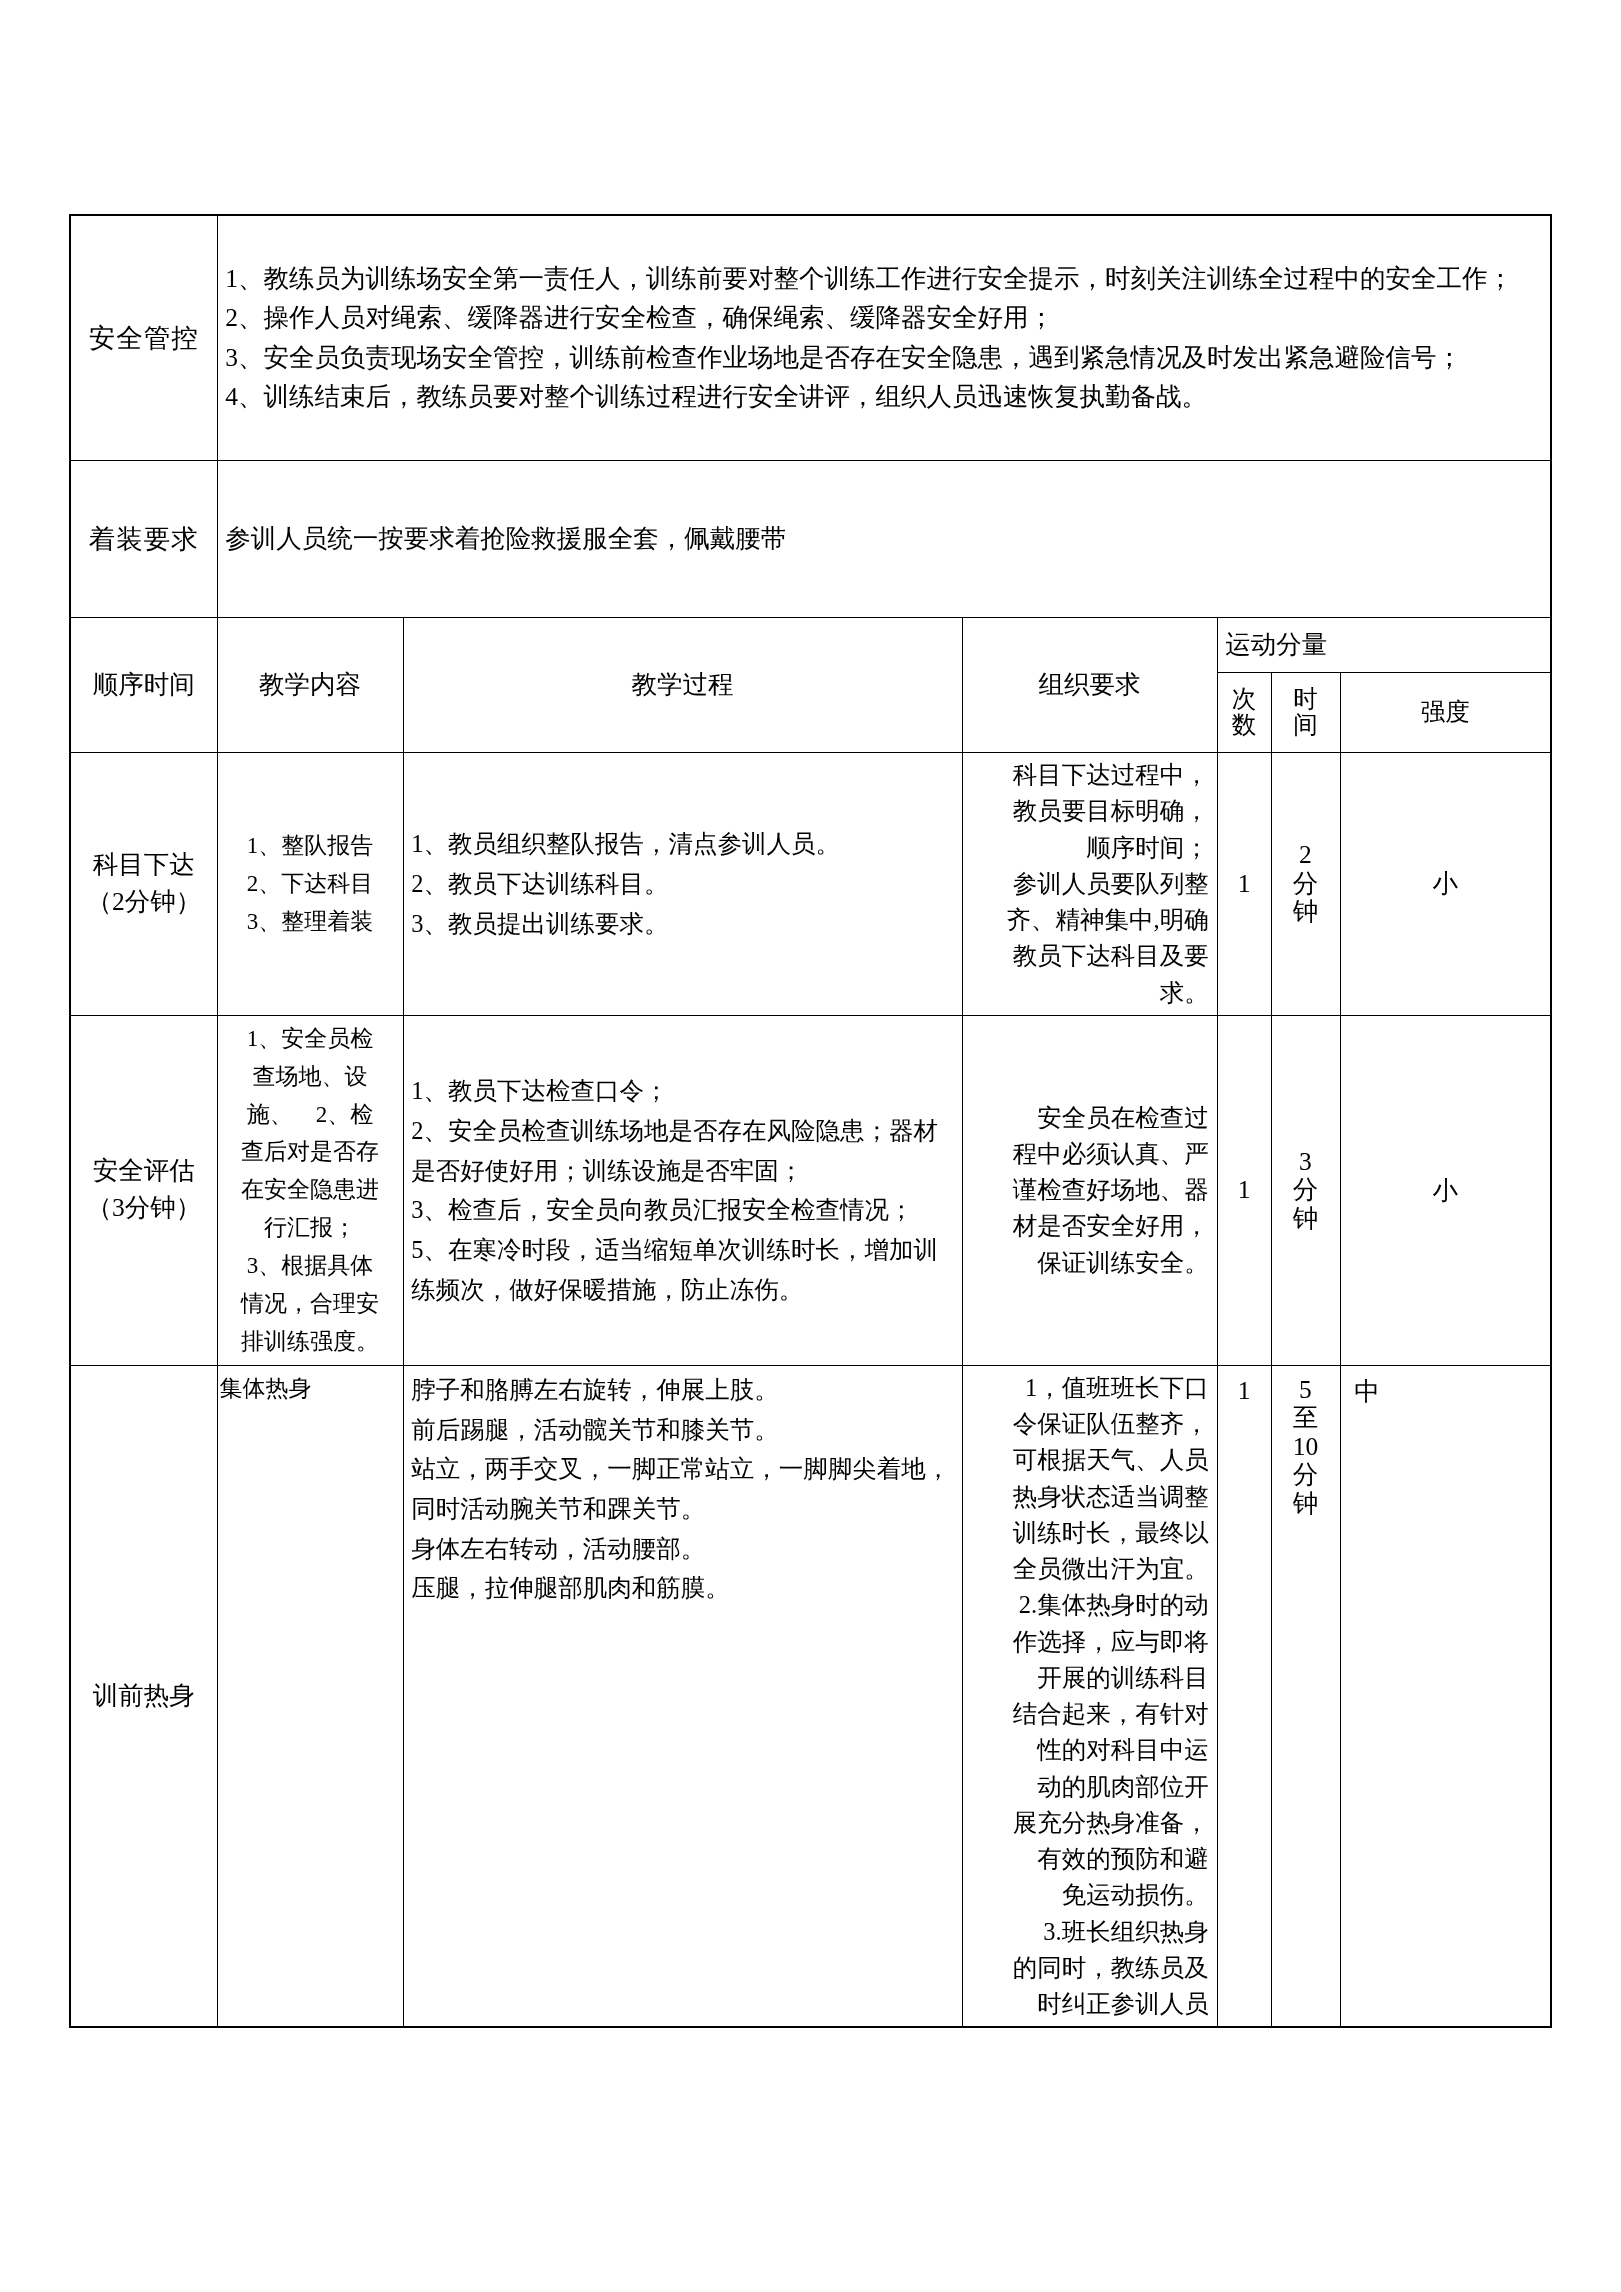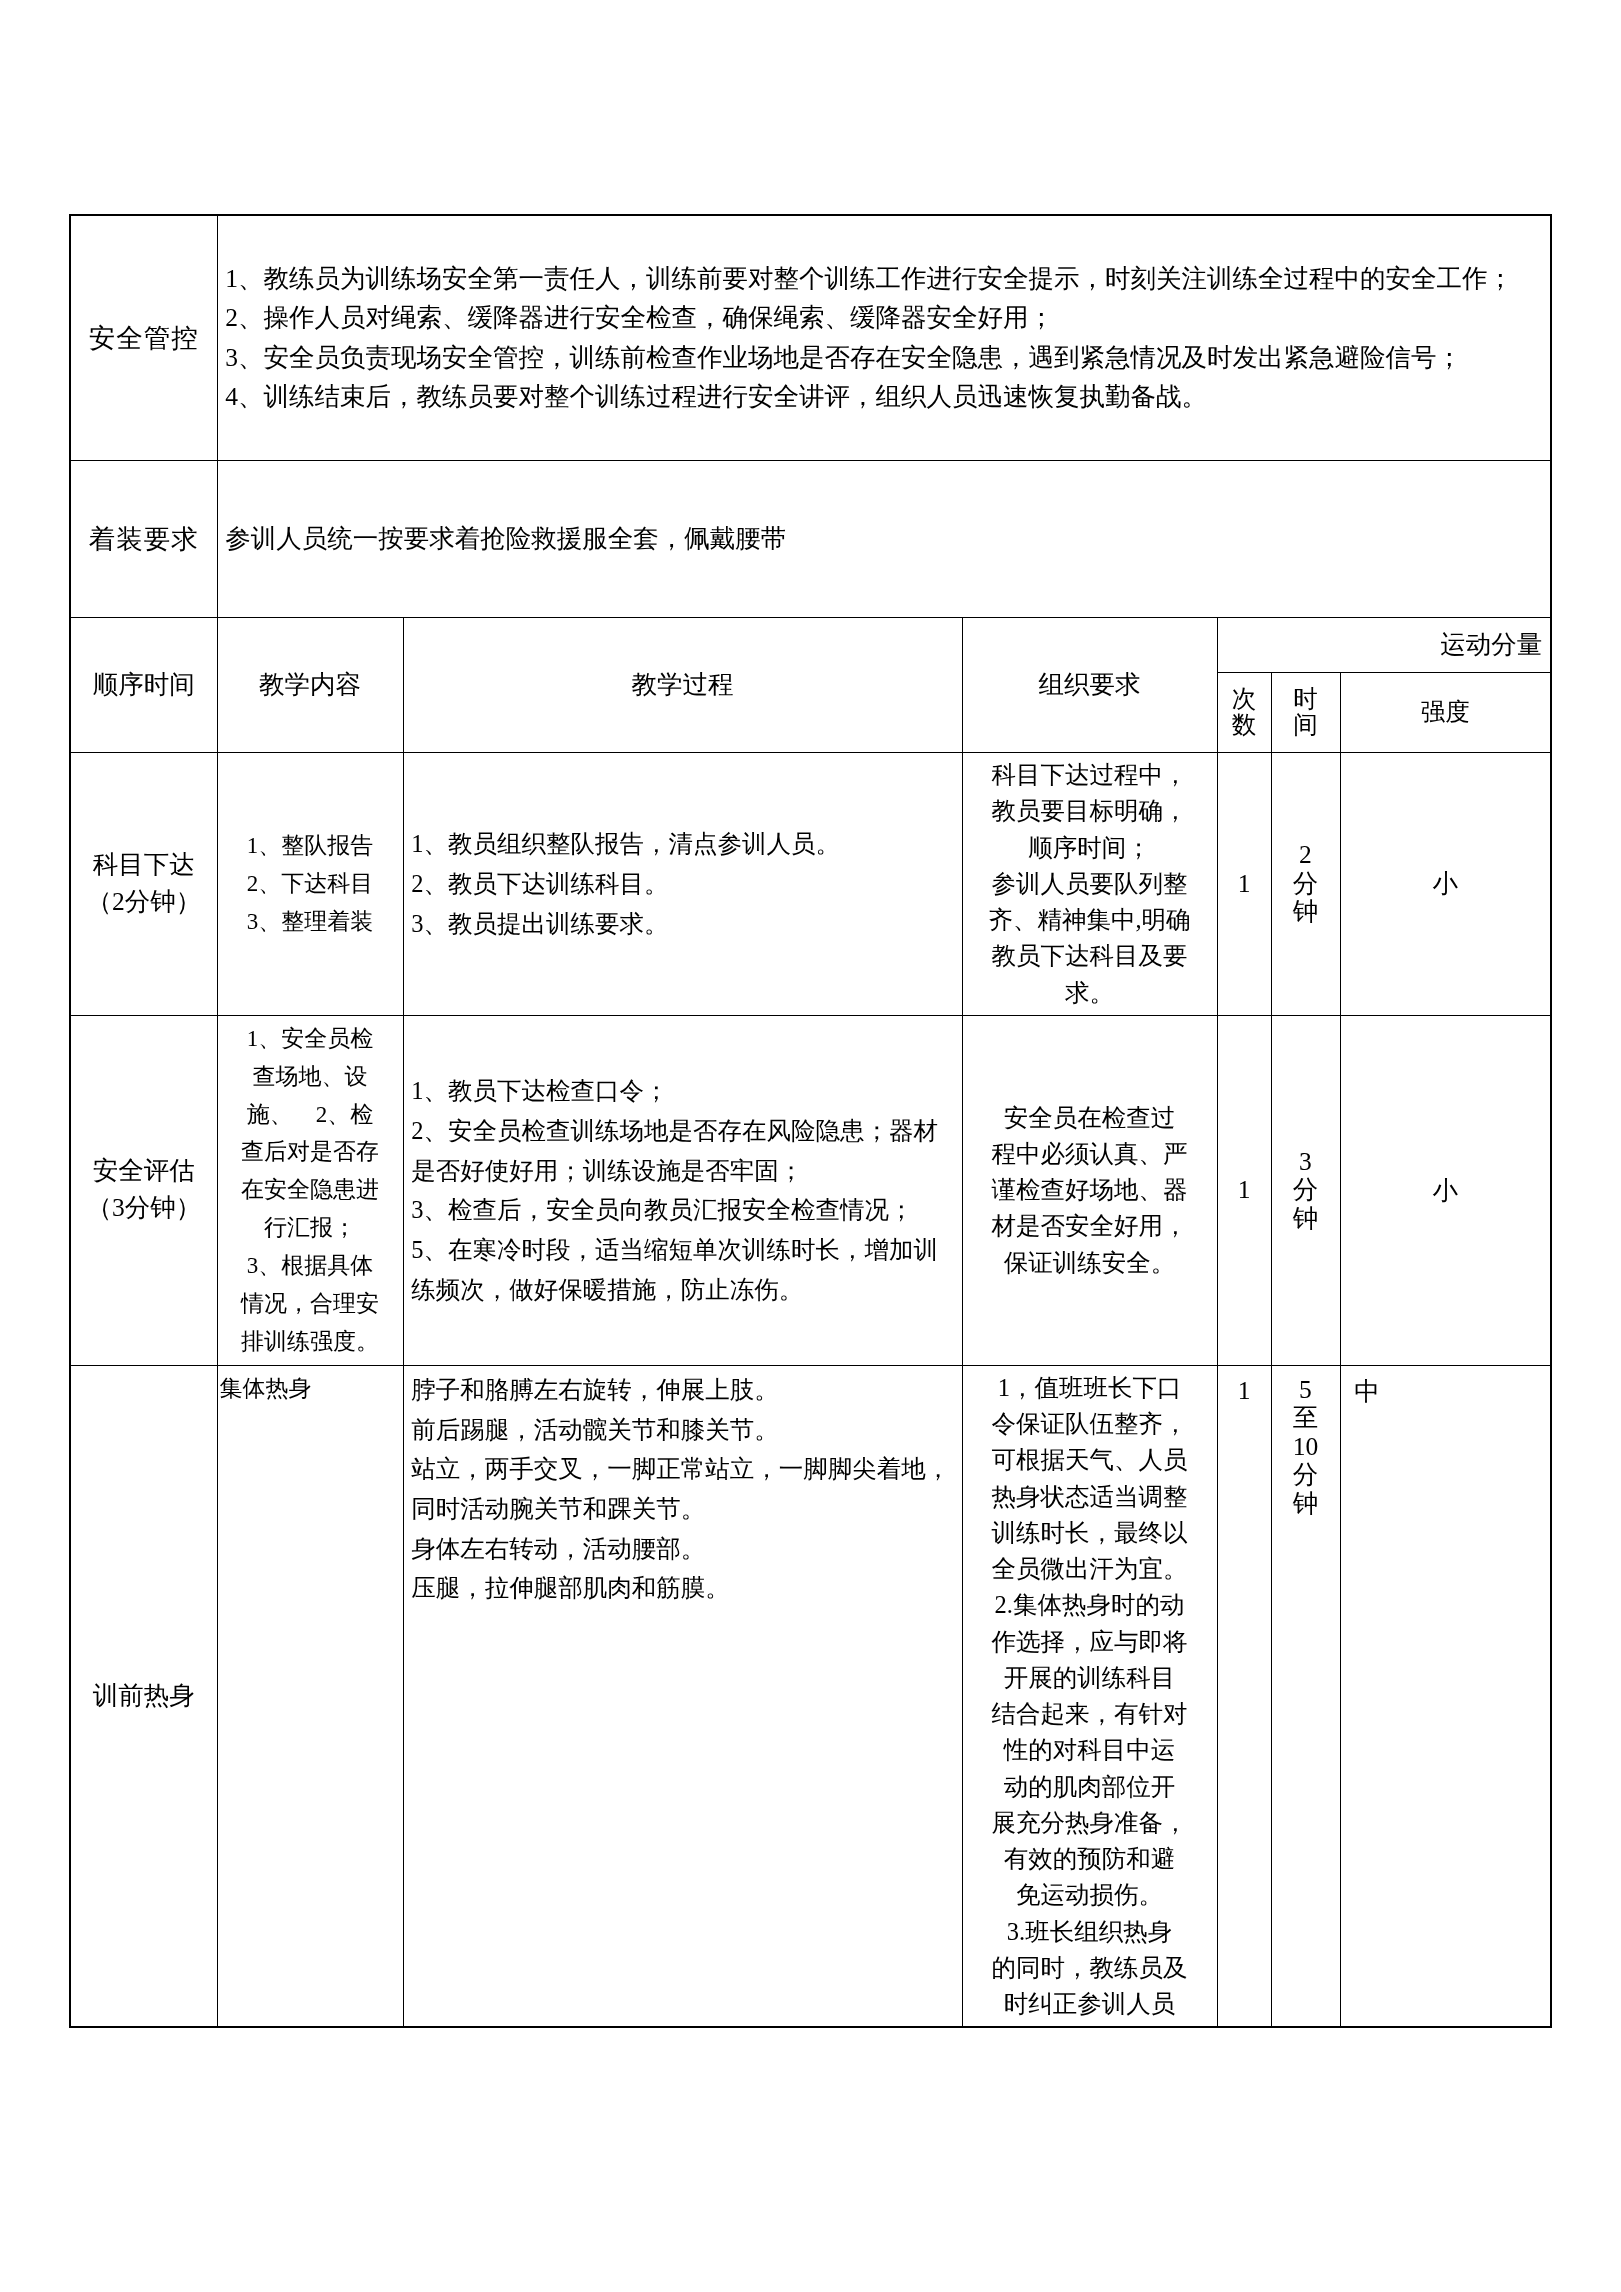--- a/index.html
+++ b/index.html
@@ -74,21 +74,21 @@
   .row-dress td { height: 157px; }
   .row-dress .body-cell { vertical-align: middle; }
 
   .hdr {
     text-align: center;
     font-size: 25.5px;
     font-weight: normal;
     line-height: 1.25;
   }
   .hdr-group {
-    text-align: right;
+    text-align: left;
     font-size: 25.5px;
     height: 55px;
   }
   .hdr-sub {
     text-align: center;
     font-size: 24.5px;
     line-height: 1.08;
     height: 80px;
     padding: 2px 2px;
   }
@@ -116,21 +116,21 @@
   .content-cell.topalign { vertical-align: top; text-align: left; padding-left: 2px;}
   .process-cell {
     text-align: left;
     font-size: 24.5px;
     line-height: 1.62;
     vertical-align: middle;
     padding: 9.8px 9.8px;
   }
   .process-cell.topalign { vertical-align: top; }
   .org-cell {
-    text-align: center;
+    text-align: right;
     font-size: 24.5px;
     line-height: 1.48;
     vertical-align: middle;
     padding: 7.8px 7.8px;
   }
   .org-cell.topalign { vertical-align: top; }
   .num-cell {
     text-align: center;
     font-size: 25.5px;
     vertical-align: middle;

